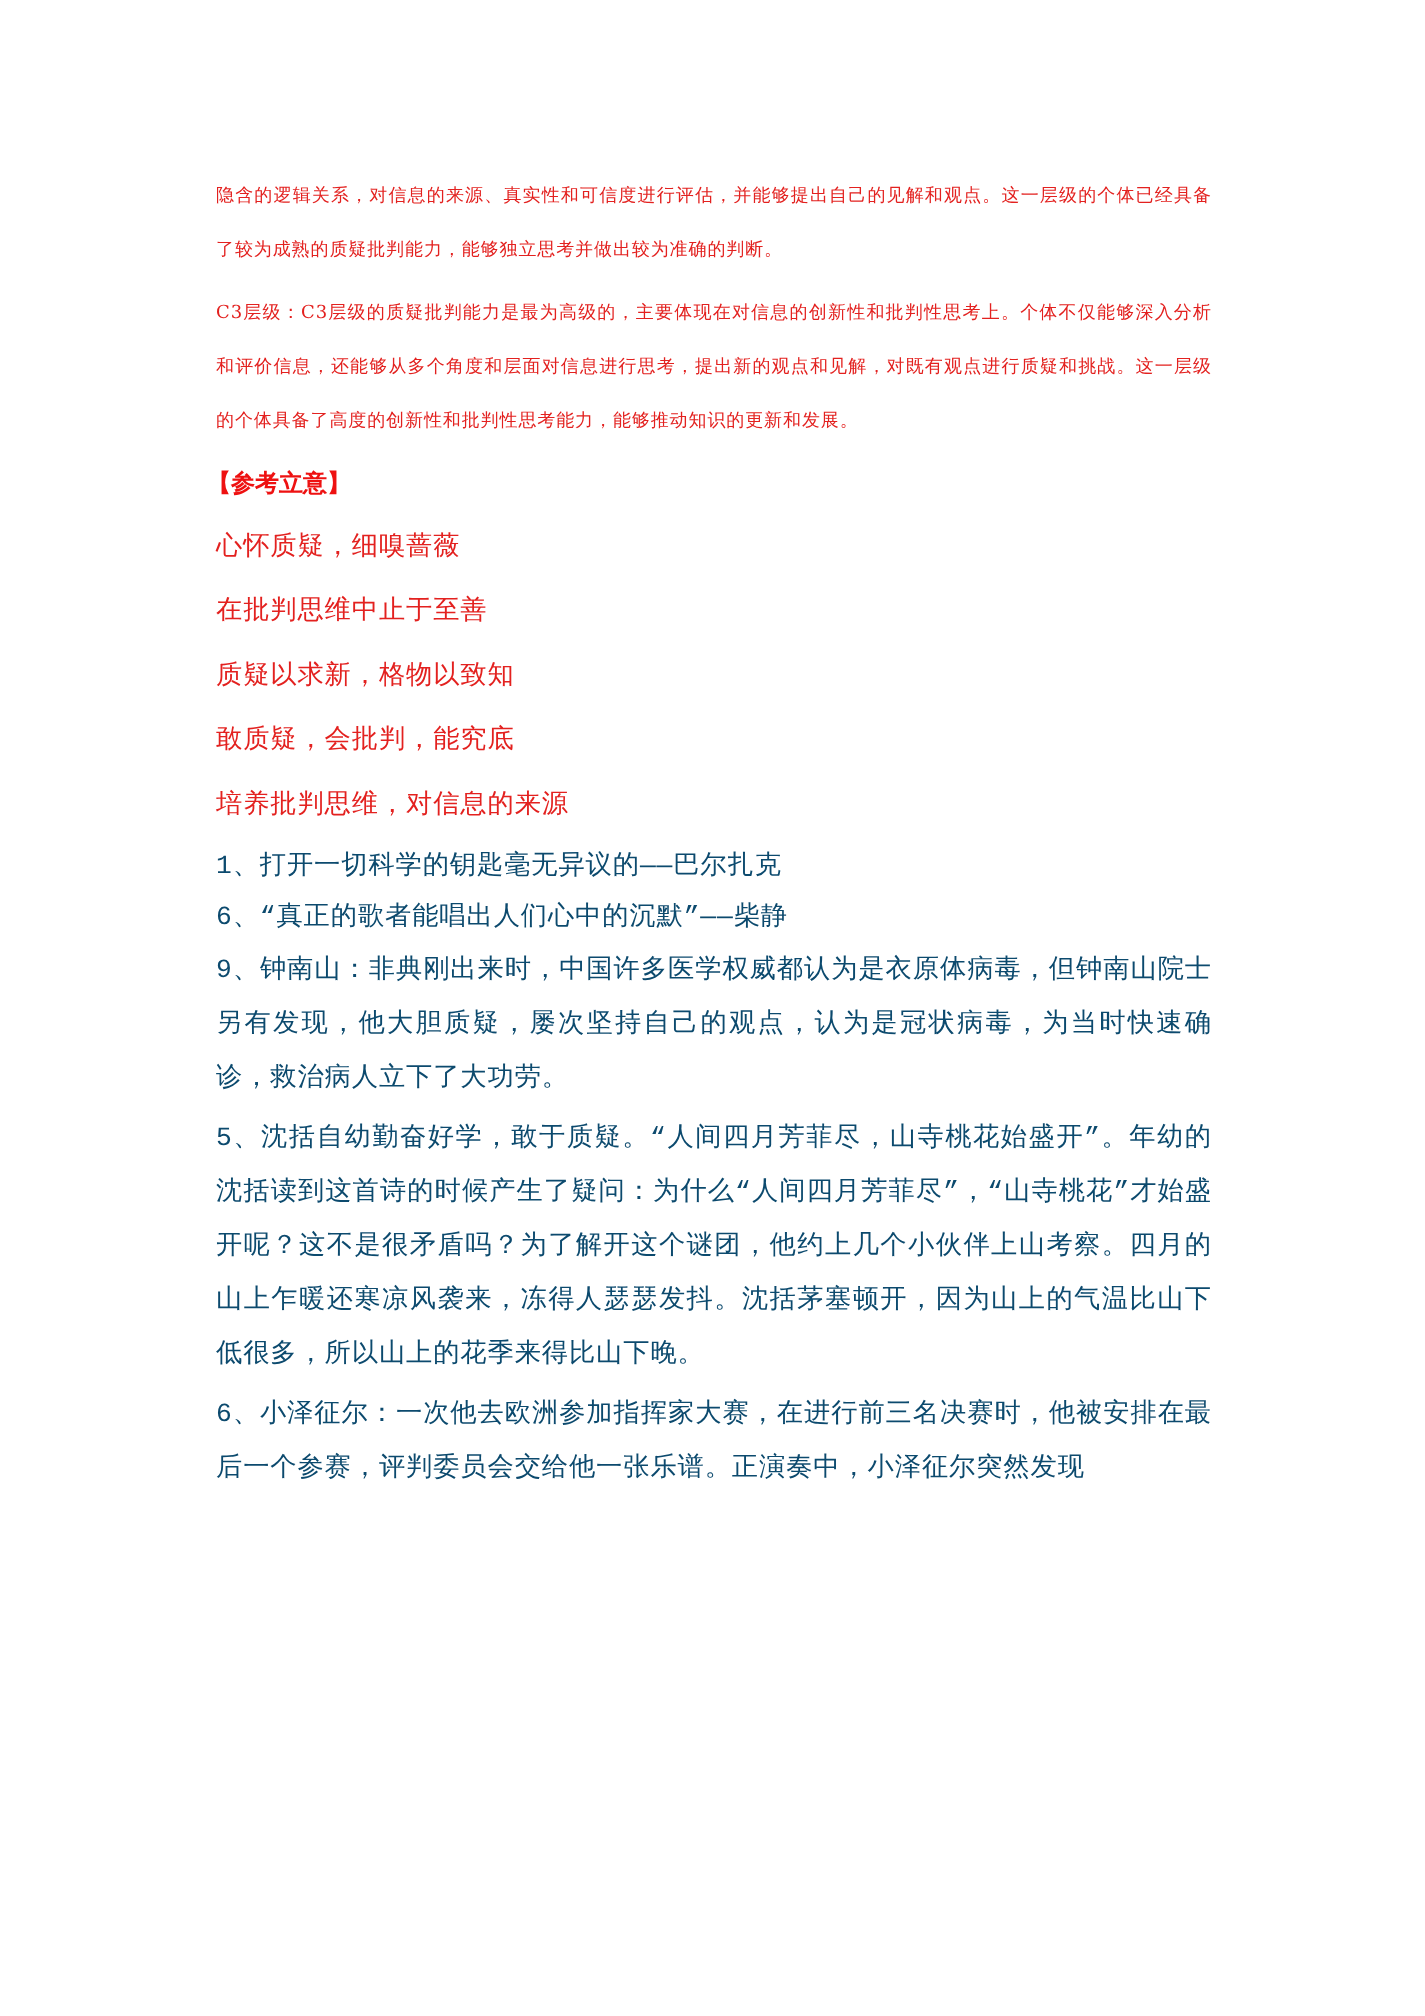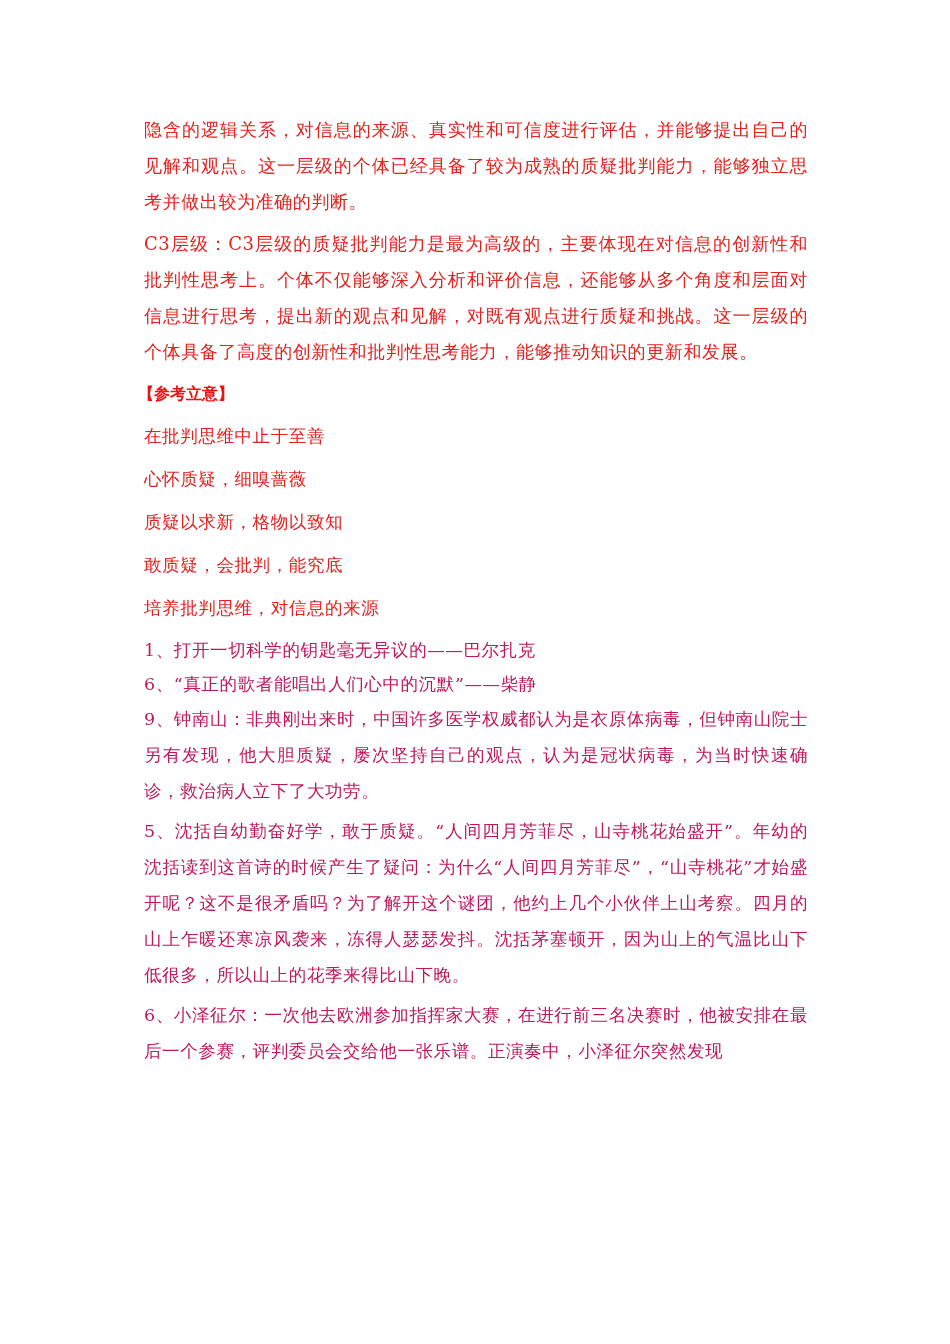--- a/index.html
+++ b/index.html
@@ -14,21 +14,21 @@
       overflow: hidden;
       font-family: "DejaVu Serif", "Liberation Serif", serif;
     }
     .page {
       position: absolute;
       left: 144px;
       top: 112px;
       width: 664px;
     }
     .para {
-      font-size: 18px;
+      font-size: 12px;
       line-height: 36px;
       margin: 0 0 6px 0;
       letter-spacing: 0.6px;
       text-align: justify;
       text-align-last: left;
     }
     .red { color: #e3211f; }
     .heading {
       font-family: "DejaVu Sans", "Liberation Sans", sans-serif;
       font-weight: bold;
@@ -41,39 +41,40 @@
       font-size: 17.5px;
       line-height: 36px;
       margin: 0 0 7px 0;
       letter-spacing: 0.6px;
       color: #e3211f;
     }
     .item {
       font-size: 17.5px;
       line-height: 34px;
       letter-spacing: 0.6px;
-      color: #be185d;
+      color: #0c4a6e;
       margin: 0;
       text-align: justify;
       text-align-last: left;
+      font-family: Liberation Mono, monospace;
     }
     .item.multi { margin-bottom: 4px; line-height: 36px; }
   </style>
 </head>
 <body>
 
 <div class="page">
 
   <p class="para red">隐含的逻辑关系，对信息的来源、真实性和可信度进行评估，并能够提出自己的见解和观点。这一层级的个体已经具备了较为成熟的质疑批判能力，能够独立思考并做出较为准确的判断。</p>
   <p class="para red">C3层级：C3层级的质疑批判能力是最为高级的，主要体现在对信息的创新性和批判性思考上。个体不仅能够深入分析和评价信息，还能够从多个角度和层面对信息进行思考，提出新的观点和见解，对既有观点进行质疑和挑战。这一层级的个体具备了高度的创新性和批判性思考能力，能够推动知识的更新和发展。</p>
 
   <div class="heading">【参考立意】</div>
   <div>
+    <p class="idea">心怀质疑，细嗅蔷薇</p>
     <p class="idea">在批判思维中止于至善</p>
-    <p class="idea">心怀质疑，细嗅蔷薇</p>
     <p class="idea">质疑以求新，格物以致知</p>
     <p class="idea">敢质疑，会批判，能究底</p>
     <p class="idea">培养批判思维，对信息的来源</p>
   </div>
 
   <div>
     <p class="item">1、打开一切科学的钥匙毫无异议的——巴尔扎克</p>
     <p class="item">6、“真正的歌者能唱出人们心中的沉默”——柴静</p>
     <p class="item multi">9、钟南山：非典刚出来时，中国许多医学权威都认为是衣原体病毒，但钟南山院士另有发现，他大胆质疑，屡次坚持自己的观点，认为是冠状病毒，为当时快速确诊，救治病人立下了大功劳。</p>
     <p class="item multi">5、沈括自幼勤奋好学，敢于质疑。“人间四月芳菲尽，山寺桃花始盛开”。年幼的沈括读到这首诗的时候产生了疑问：为什么“人间四月芳菲尽”，“山寺桃花”才始盛开呢？这不是很矛盾吗？为了解开这个谜团，他约上几个小伙伴上山考察。四月的山上乍暖还寒凉风袭来，冻得人瑟瑟发抖。沈括茅塞顿开，因为山上的气温比山下低很多，所以山上的花季来得比山下晚。</p>

